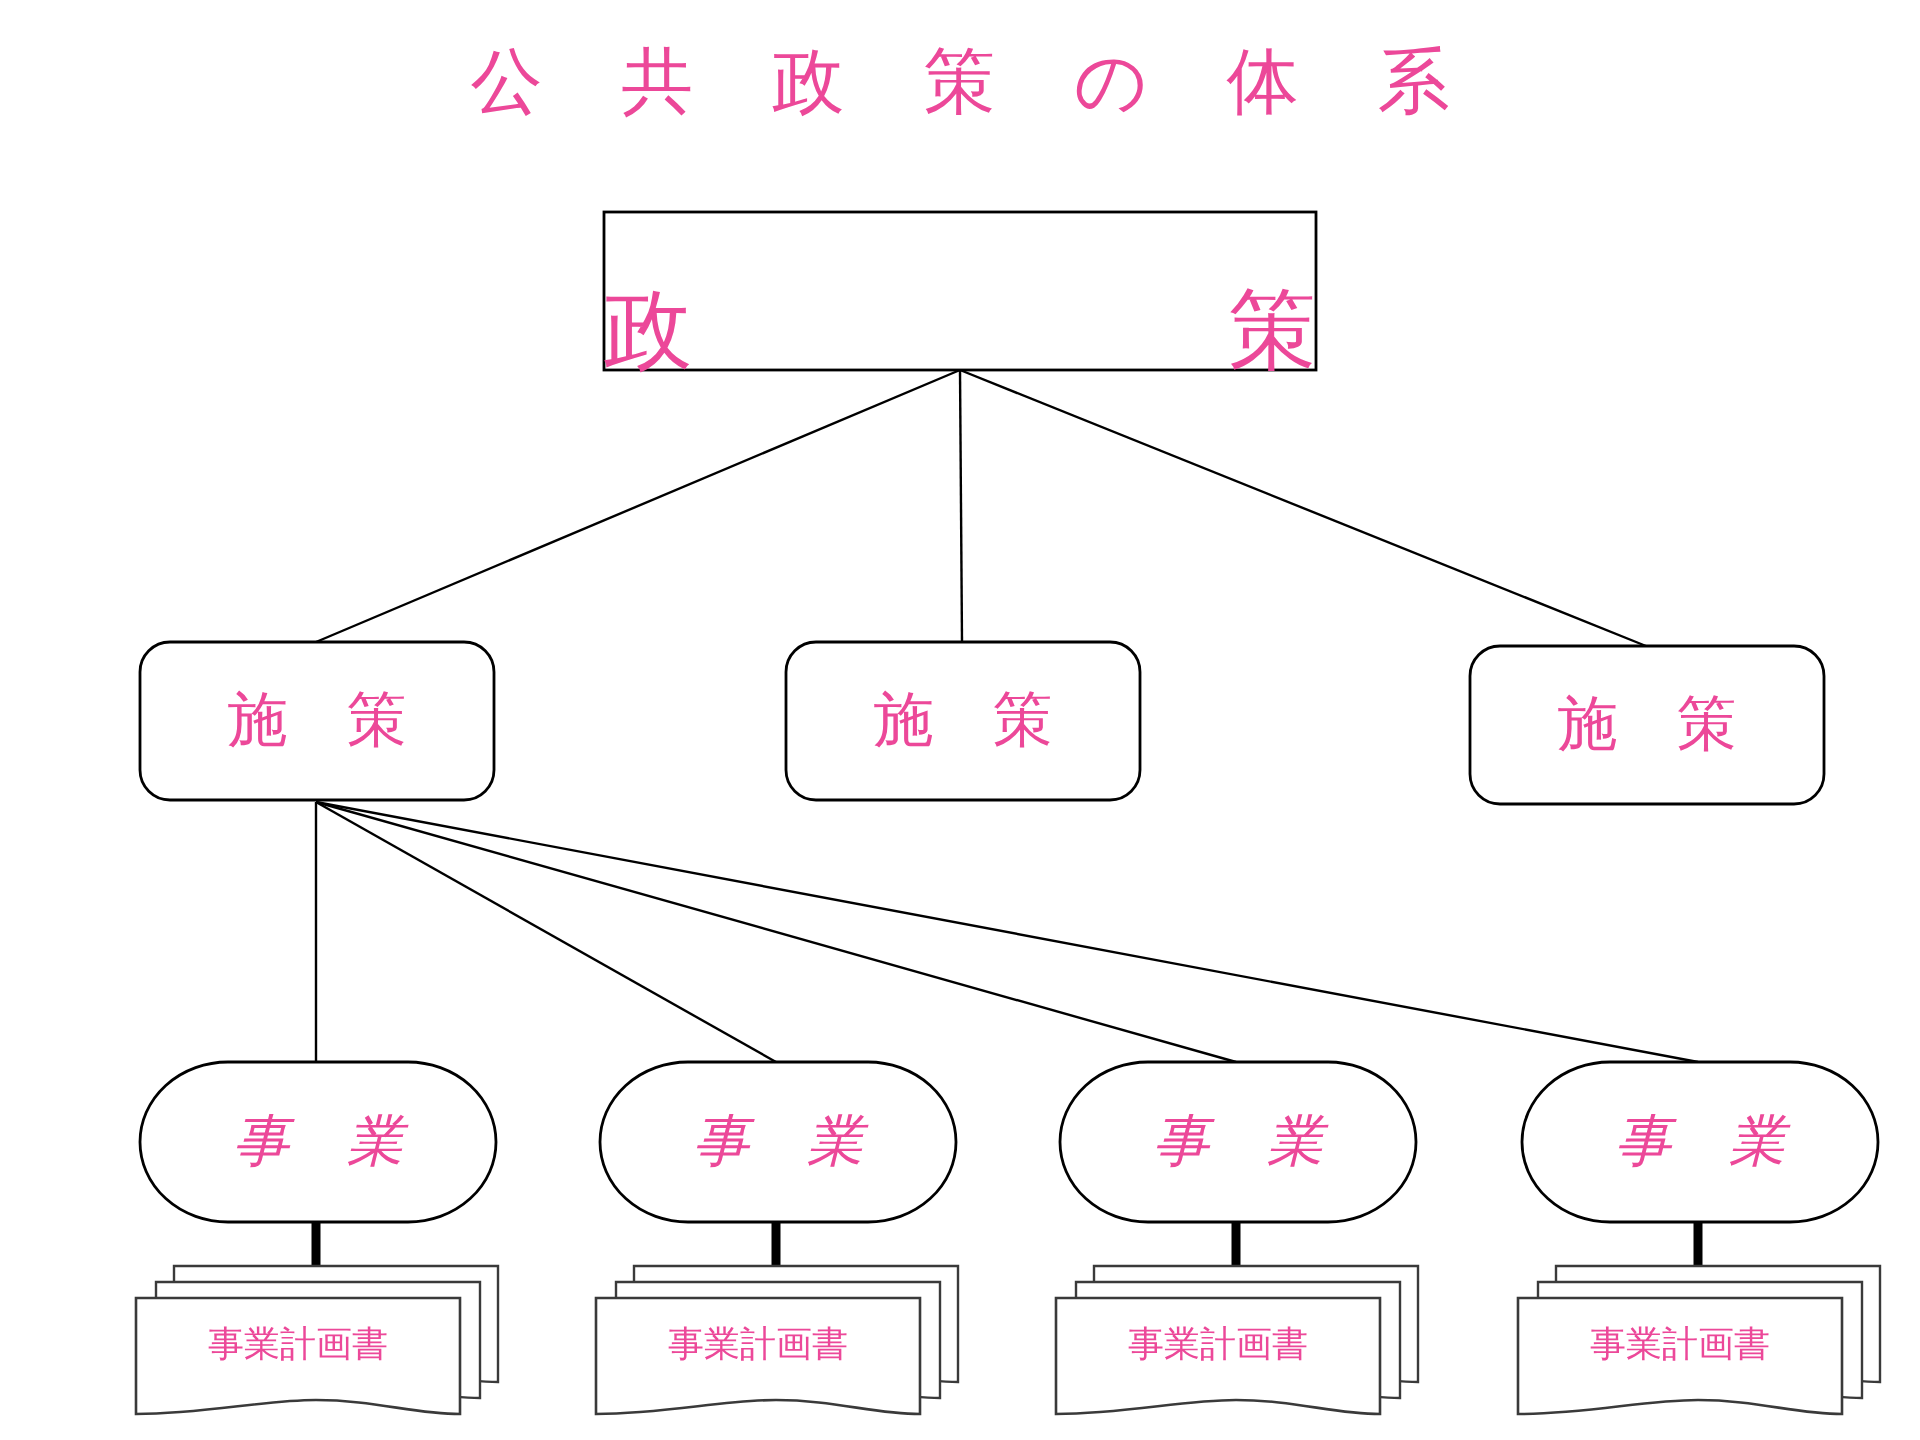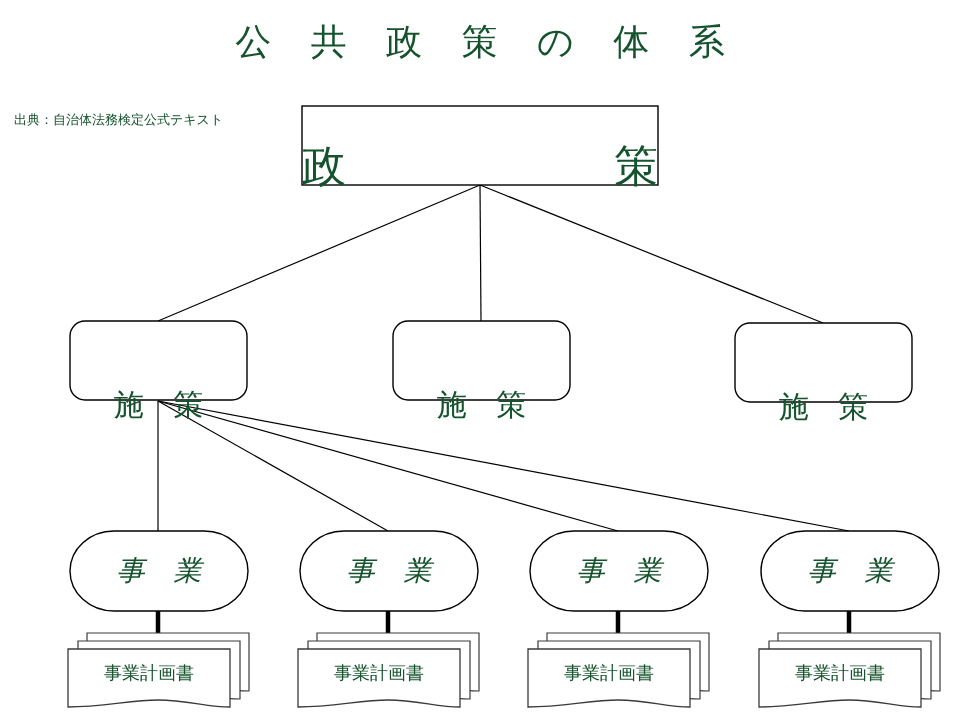--- a/index.html
+++ b/index.html
@@ -26,21 +26,21 @@
     position: absolute;
     left: 0; top: 0;
     width: 960px;
     height: 720px;
   }
   
   .txt {
     position: absolute;
     white-space: nowrap;
     line-height: 1;
-    color: #14532d;
+    color: #ec4899;
   }
   #page-title {
     left: 0;
     top: 24px;
     width: 960px;
     text-align: center;
     font-size: 36px;
     letter-spacing: 14px;
     text-indent: 14px;
     font-weight: 400;
@@ -61,21 +61,20 @@
   .policy-label {
     font-size: 44px;
     letter-spacing: 34px;
     text-indent: 34px;
     margin-top: 20px;
   }
   .measure-label {
     font-size: 30px;
     letter-spacing: 10px;
     text-indent: 10px;
-    margin-top: 44px;
   }
   .project-label {
     font-size: 28px;
     letter-spacing: 10px;
     text-indent: 10px;
     font-style: italic;
   }
   .doc-label {
     font-size: 18px;
     letter-spacing: 0px;
@@ -146,21 +145,20 @@
     <g>
       <path d="M778,633 L940,633 L940,691 C917,691 897,684 868,684 C841,684 813,691 778,691 Z" fill="#ffffff" stroke="#3a3a3a" stroke-width="1.2"></path>
       <path d="M769,641 L931,641 L931,699 C908,699 888,692 859,692 C832,692 804,699 769,699 Z" fill="#ffffff" stroke="#3a3a3a" stroke-width="1.2"></path>
       <path d="M759,649 L921,649 L921,707 C898,707 878,700 849,700 C822,700 794,707 759,707 Z" fill="#ffffff" stroke="#3a3a3a" stroke-width="1.3"></path>
     </g>
   </svg>
 
   <div class="txt" id="page-title">公 共 政 策 の 体 系</div>
 
   <div class="txt" id="source-note">
-    <span>出典：自治体法務検定公式テキスト</span>
   </div>
 
   <div class="txt centerbox policy-label" style="left:302px; top:106px; width:356px; height:79px;">政　　　策</div>
 
   <div class="txt centerbox measure-label" style="left:70px; top:321px; width:177px; height:79px;">施 策</div>
   <div class="txt centerbox measure-label" style="left:393px; top:321px; width:177px; height:79px;">施 策</div>
   <div class="txt centerbox measure-label" style="left:735px; top:323px; width:177px; height:79px;">施 策</div>
 
   <div class="txt centerbox project-label" style="left:70px; top:531px; width:178px; height:80px;">事 業</div>
   <div class="txt centerbox project-label" style="left:300px; top:531px; width:178px; height:80px;">事 業</div>

